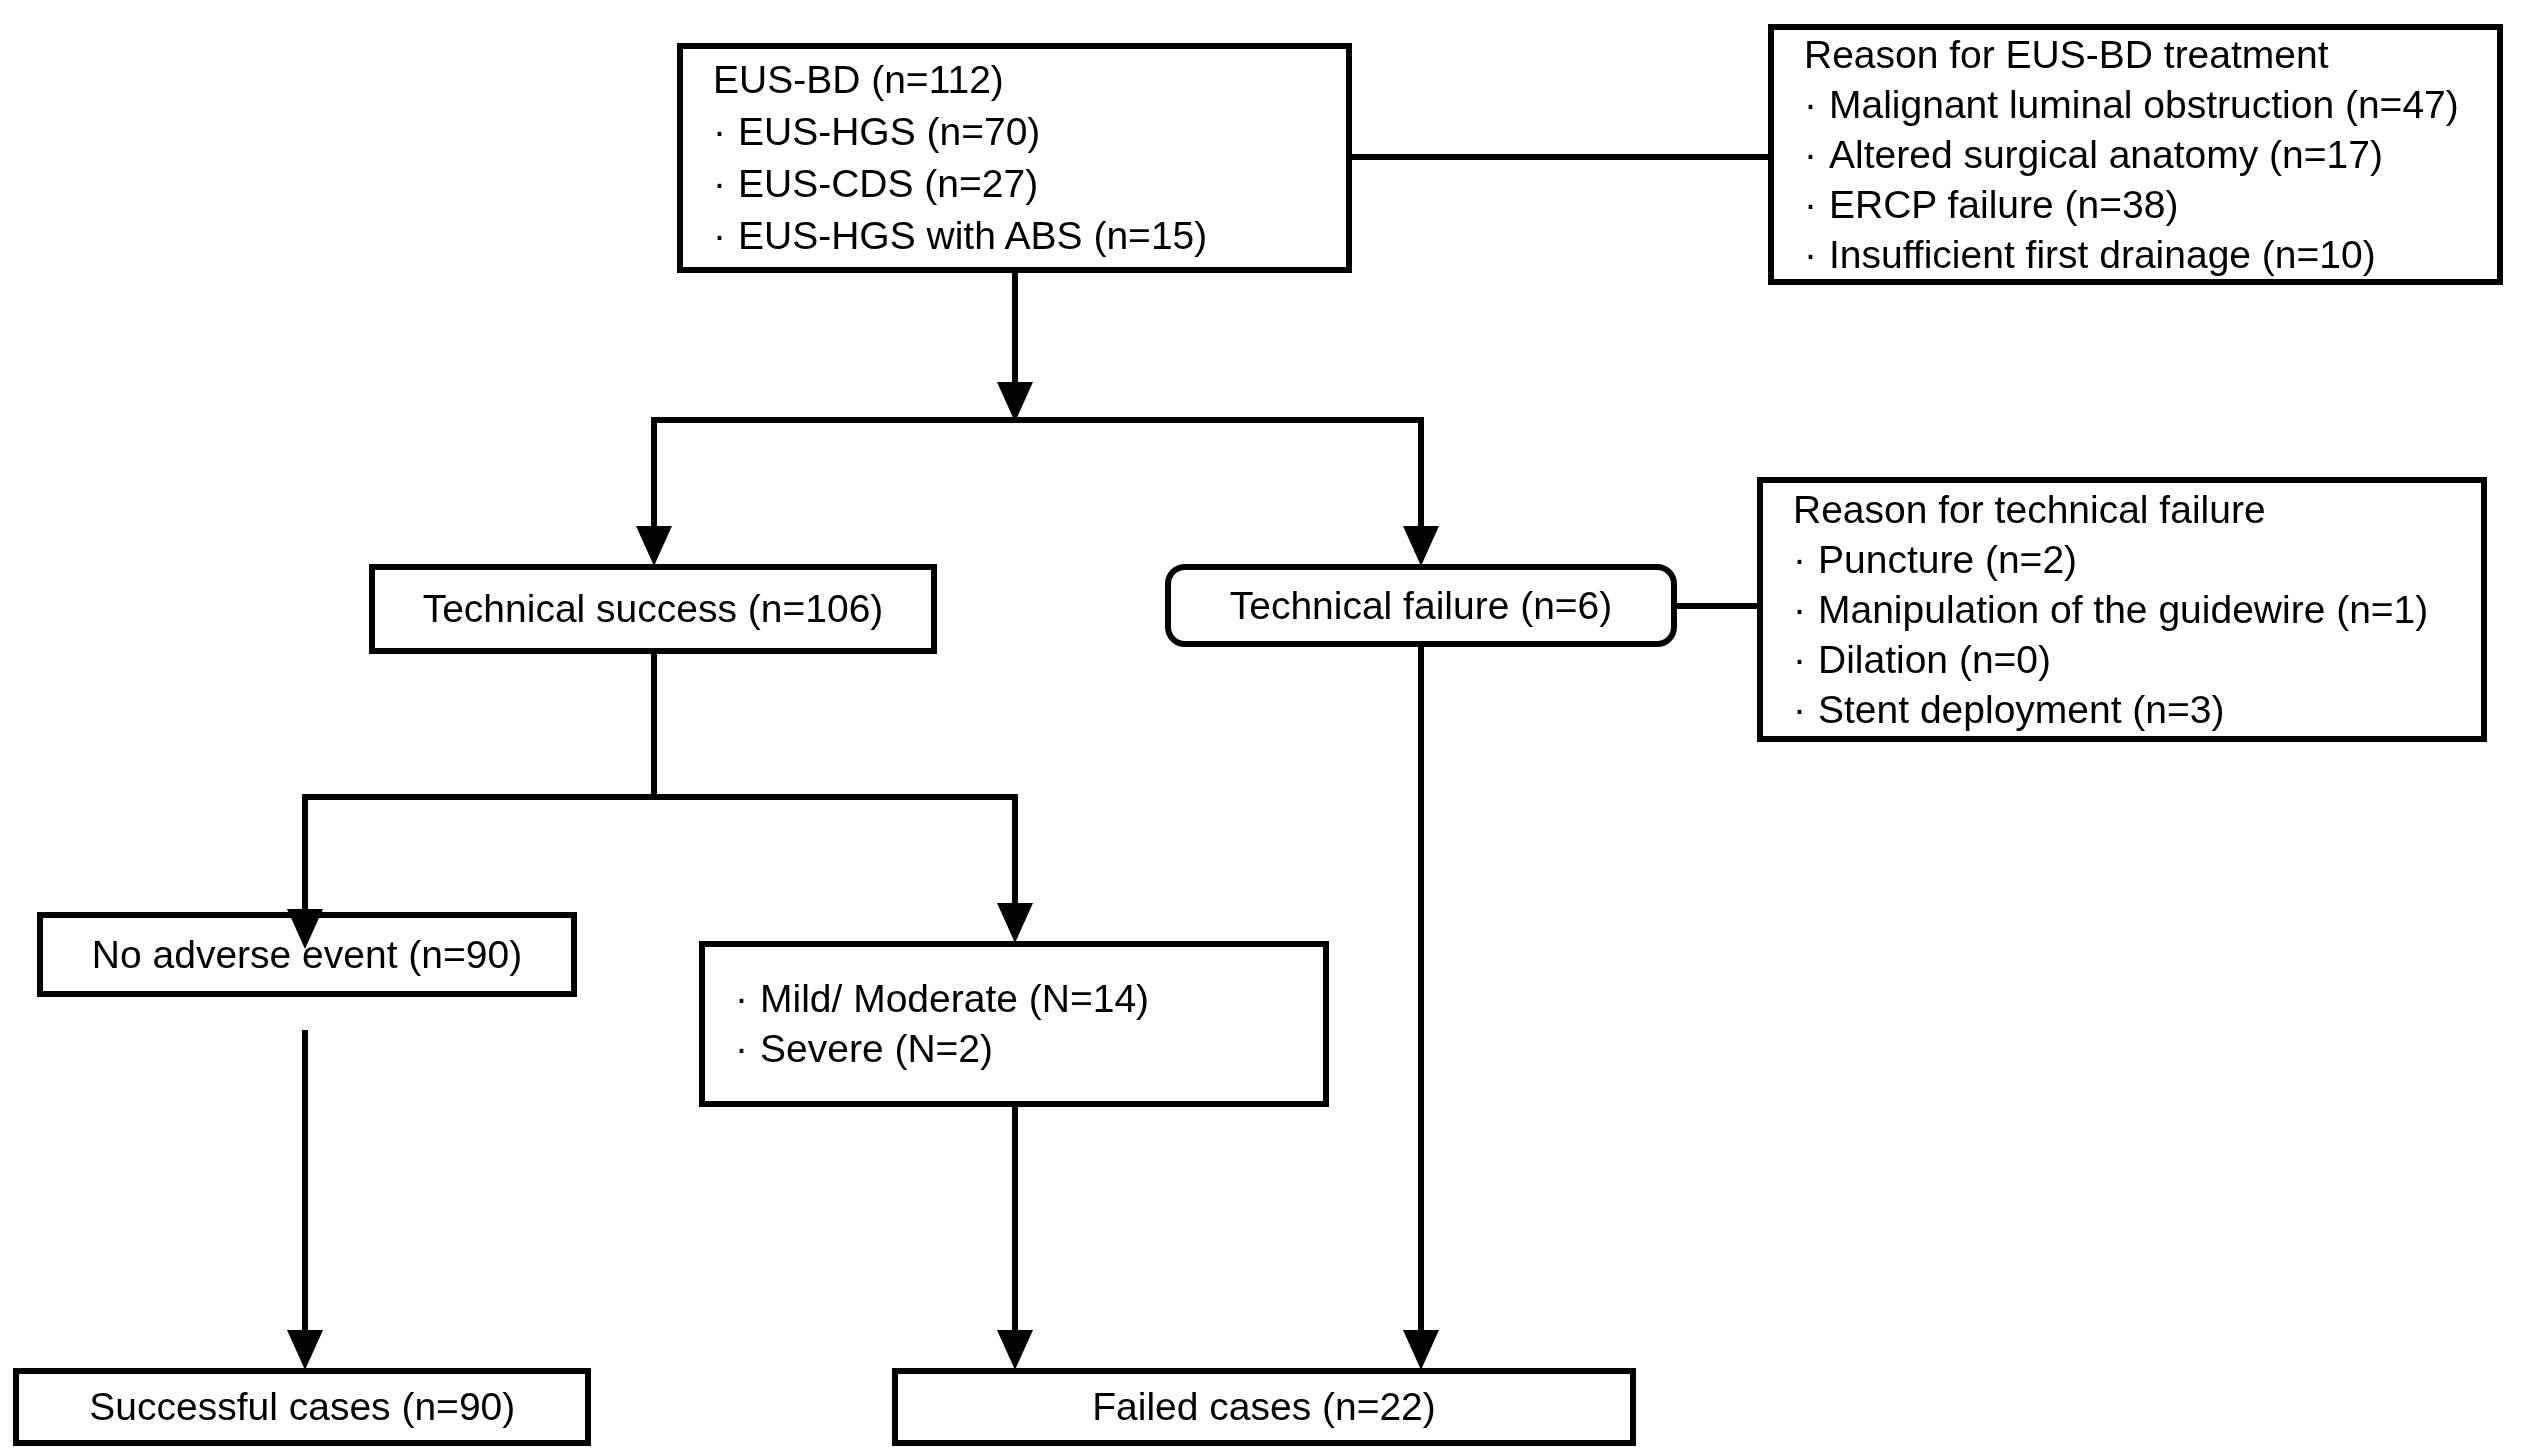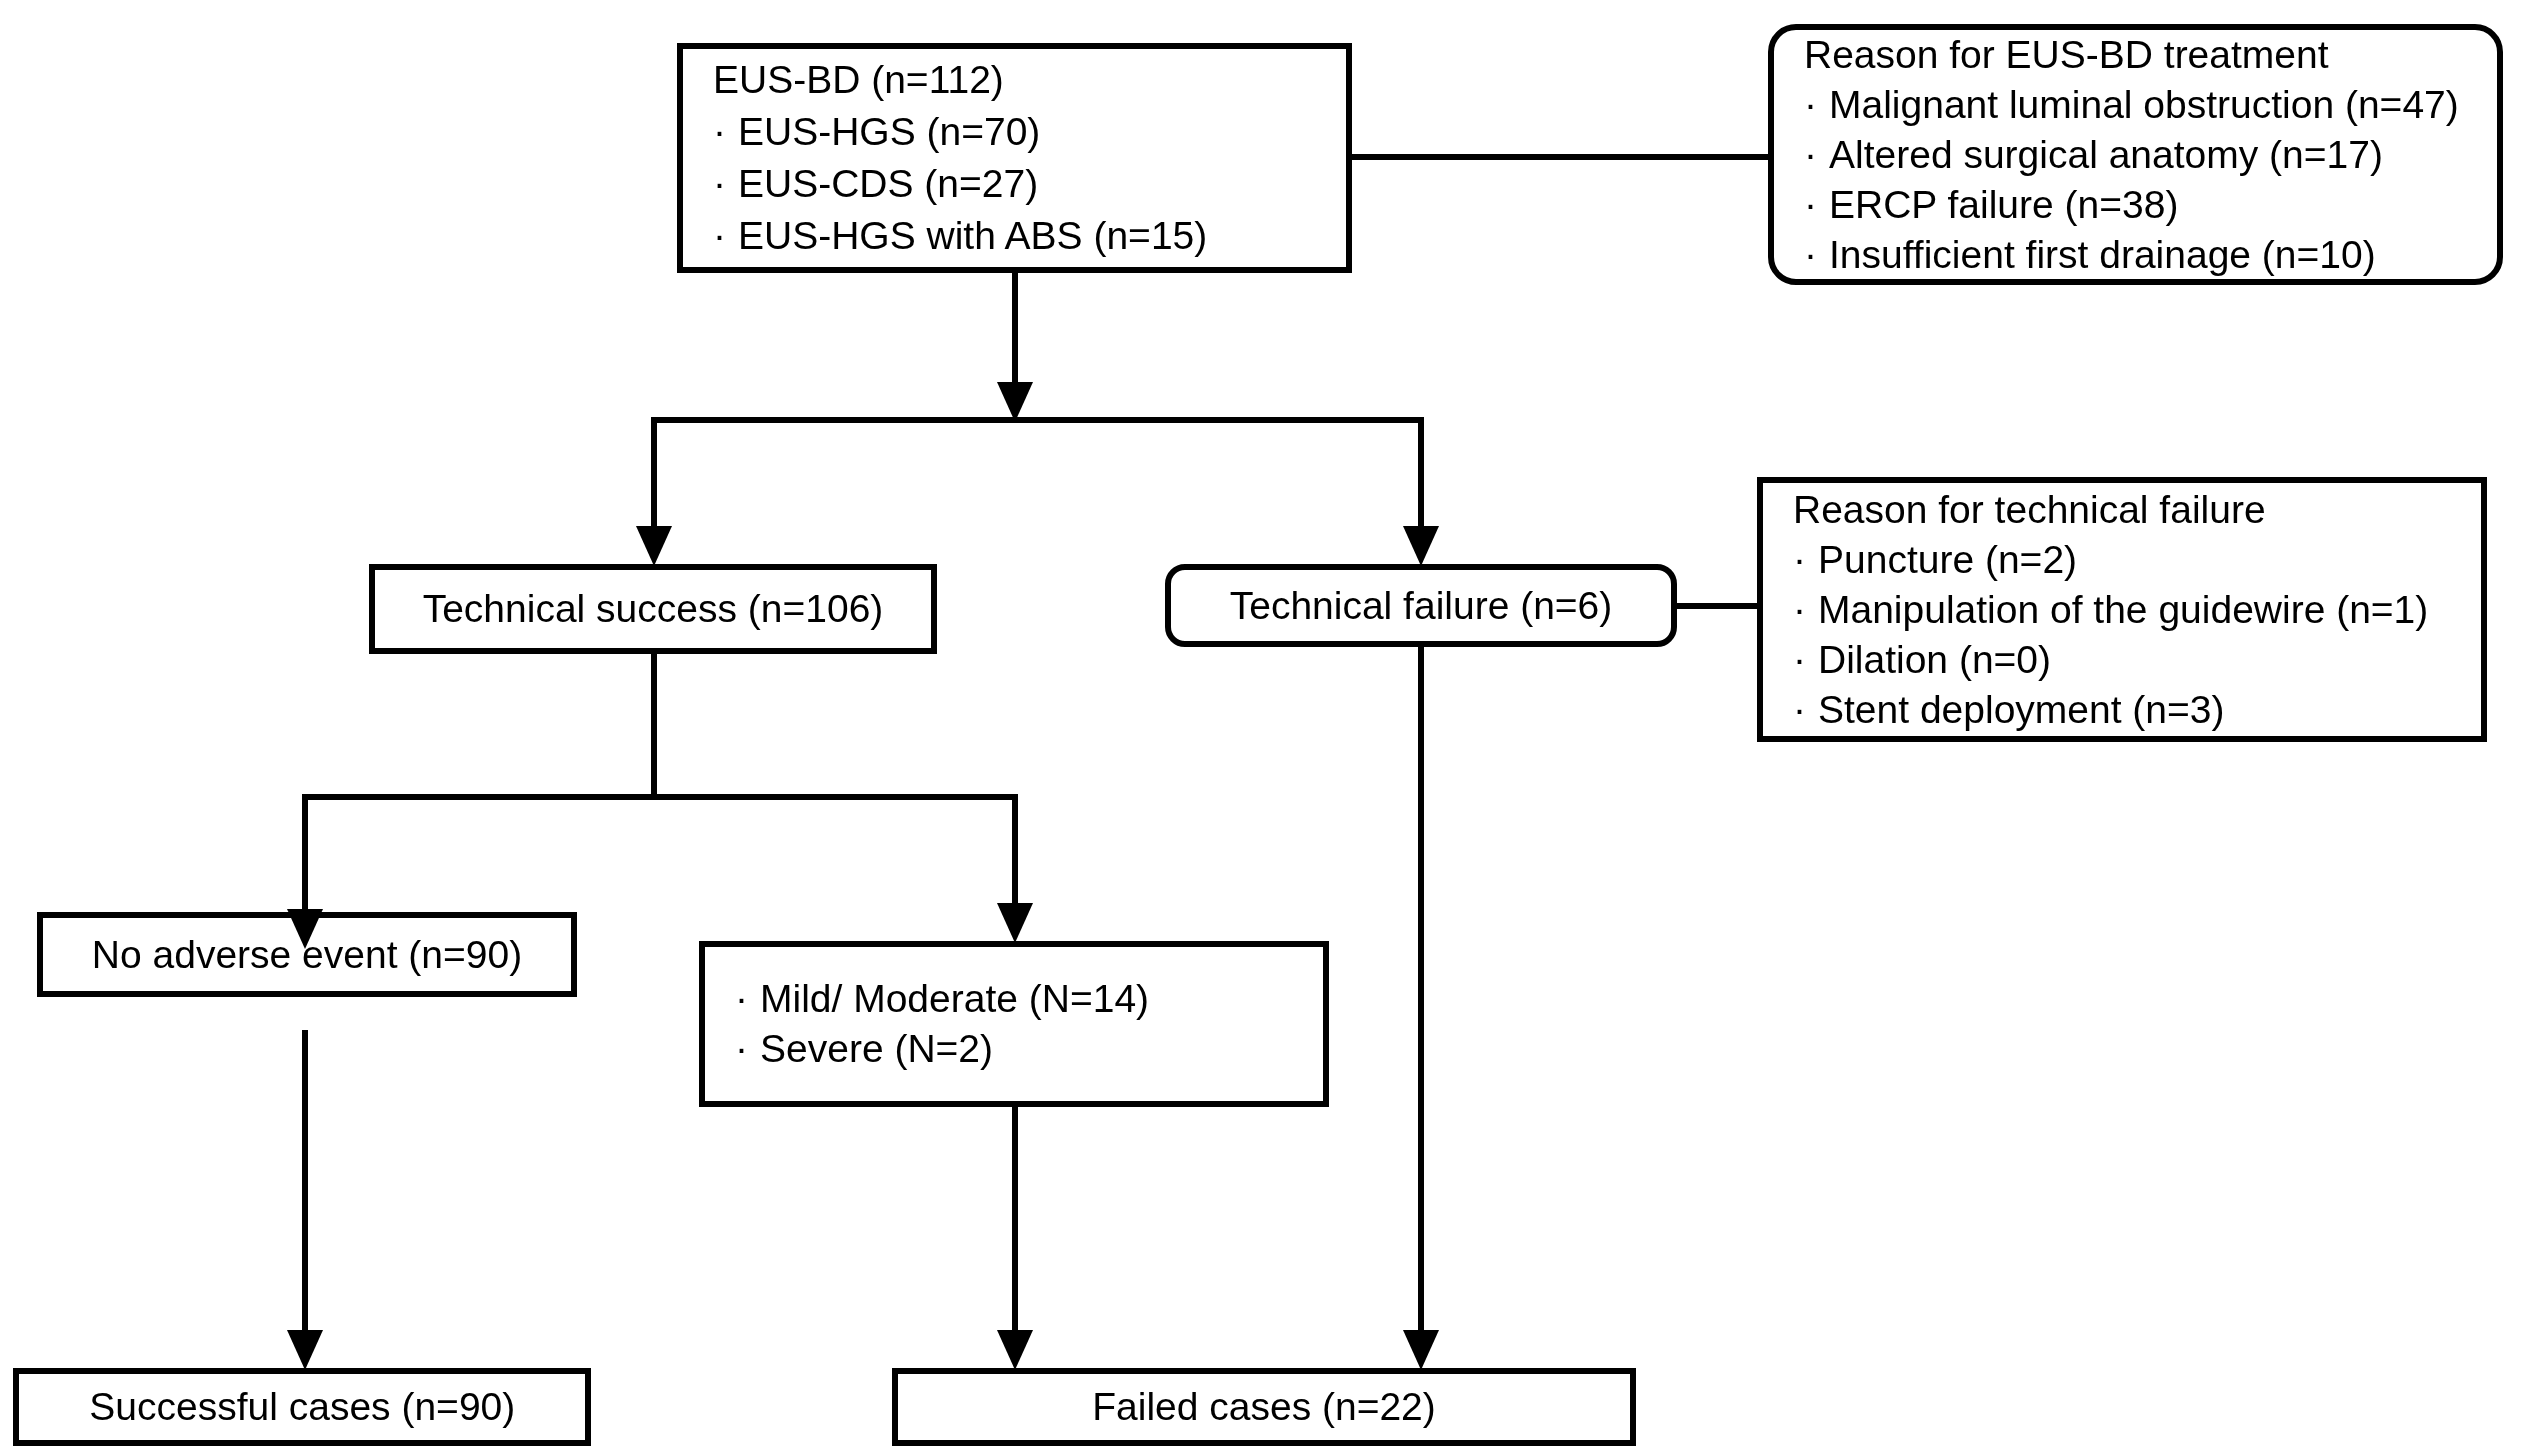--- a/index.html
+++ b/index.html
@@ -38,21 +38,21 @@
     <div class="row">
       <span class="dot">·</span>
       <span>EUS-CDS (n=27)</span>
     </div>
     <div class="row">
       <span class="dot">·</span>
       <span>EUS-HGS with ABS (n=15)</span>
     </div>
   </div>
 
-  <div class="box multi lh53" style="left:1768px; top:24px; width:735px; height:261px;border-radius:28px;">
+  <div class="box multi lh53" style="left:1768px; top:24px; width:735px; height:261px;">
     <div class="row">Reason for EUS-BD treatment</div>
     <div class="row">
       <span class="dot">·</span>
       <span>Malignant luminal obstruction (n=47)</span>
     </div>
     <div class="row">
       <span class="dot">·</span>
       <span>Altered surgical anatomy (n=17)</span>
     </div>
     <div class="row">

